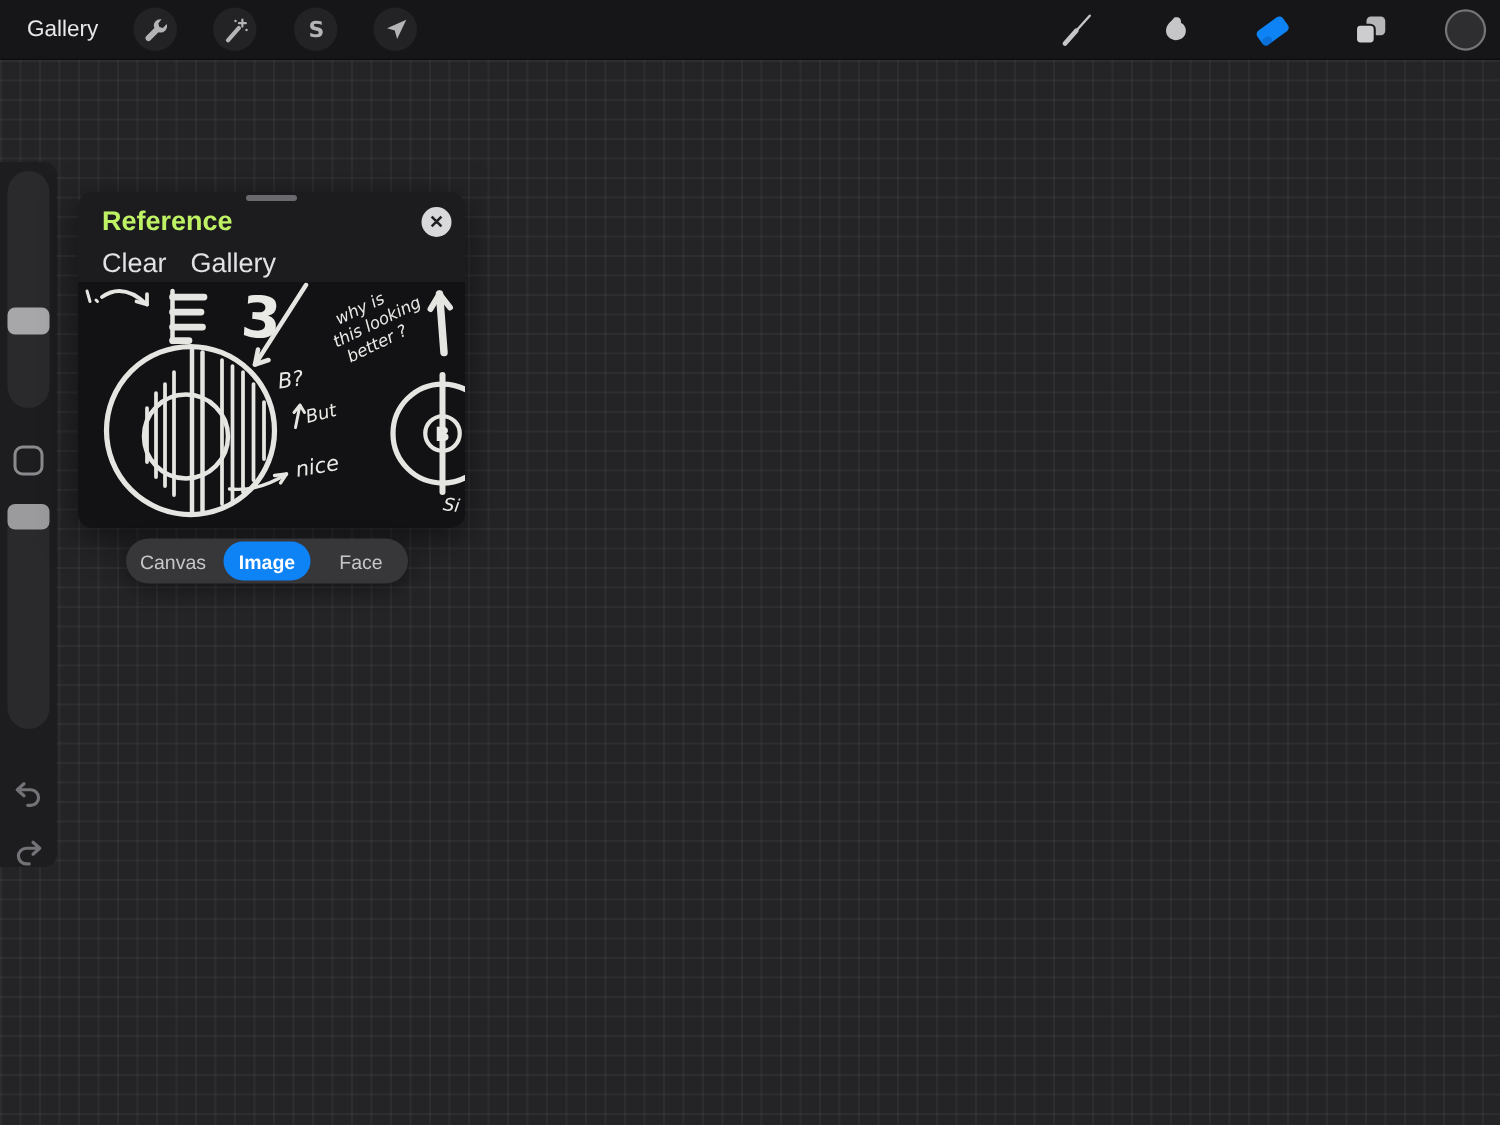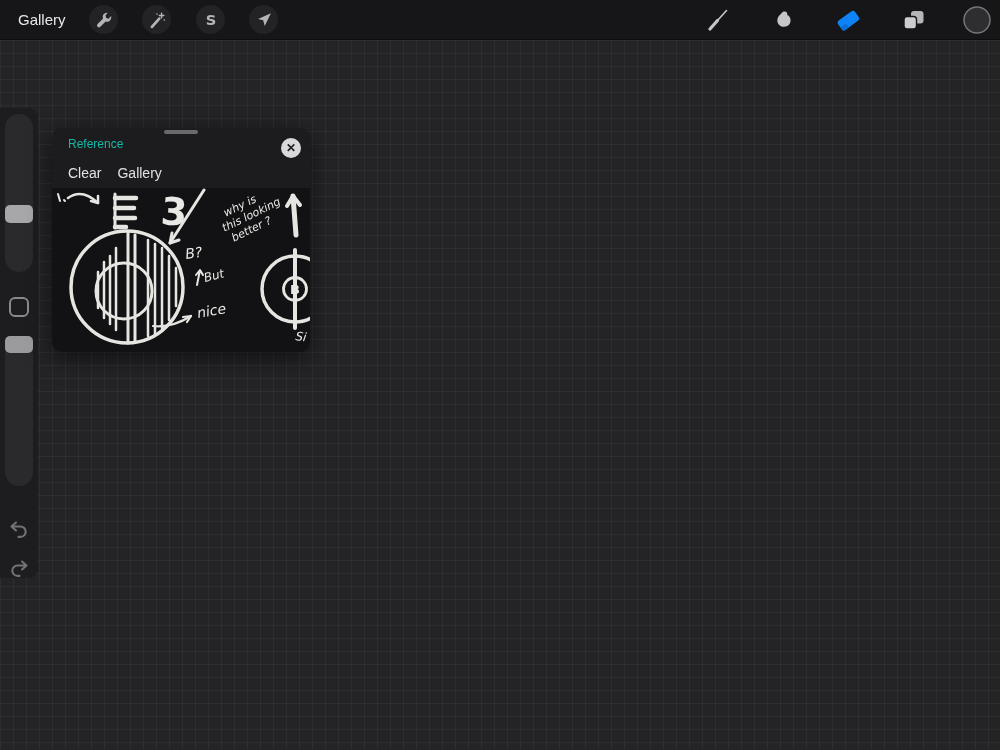--- a/index.html
+++ b/index.html
@@ -35,26 +35,26 @@
   .slider-handle { position:absolute; left:5px; width:28px; border-radius:5px; }
   .modify-btn { position:absolute; left:9px; top:189px; width:20px; height:20px;
                 border:2px solid #8a8a8e; border-radius:6px; background:transparent; }
   .history-btn { position:absolute; left:7px; width:24px; height:24px; }
 
   
   .ref-panel { position:absolute; left:52px; top:88px; width:258px; height:224px;
                background:#1c1c1f; border-radius:10px; box-shadow:0 6px 24px rgba(0,0,0,0.55); }
   .ref-drag { position:absolute; left:112px; top:2px; width:34px; height:4px;
               border-radius:2px; background:#6a6a6e; }
-  .ref-title { position:absolute; left:16px; top:9px; color:#14b8a6; font-size:12px; font-weight:normal; }
+  .ref-title { position:absolute; left:16px; top:9px; color:#bef264; font-size:18px; font-weight:bold; }
   .ref-close { position:absolute; right:9px; top:10px; width:20px; height:20px; border-radius:50%;
                background:#d9d9db; color:#202023; font-size:12px; font-weight:bold;
                display:flex; align-items:center; justify-content:center; line-height:1; }
   .ref-links { position:absolute; left:16px; top:37px; display:flex; gap:16px; }
-  .ref-link { color:#e2e2e4; font-size:14px; }
+  .ref-link { color:#e2e2e4; font-size:18px; }
   .ref-sketch { position:absolute; left:0; top:60px; width:258px; height:164px;
                 background:#121214; border-radius:0 0 10px 10px; overflow:hidden; }
 
   
   .tabbar { position:absolute; left:84px; top:319px; width:188px; height:30px;
             background:#37373a; border-radius:15px; display:flex; align-items:center;
             box-shadow:0 4px 14px rgba(0,0,0,0.4); }
   .tab { flex:1; height:26px; margin:2px; display:flex; align-items:center; justify-content:center;
          color:#c7c7c9; font-size:13px; border-radius:13px; white-space:nowrap; }
   .tab.active { background:#0d83f6; color:#ffffff; font-weight:bold; }
@@ -199,14 +199,19 @@
         </g>
         <text class="sketch-text" x="134" y="71" font-size="14" font-style="italic" transform="rotate(-8 134 71)">B?</text>
         <text class="sketch-text" x="153" y="94" font-size="12" font-style="italic" transform="rotate(-14 153 94)">But</text>
         <text class="sketch-text" x="146" y="130" font-size="14" font-style="italic" transform="rotate(-10 146 130)">nice</text>
         <text class="sketch-text" x="243" y="106" font-size="13" font-weight="bold" text-anchor="middle">B</text>
         <text class="sketch-text" x="243" y="152" font-size="12" font-style="italic" transform="rotate(8 243 152)">Si</text>
       </svg>
     </div>
   </div>
 
+  <div class="tabbar">
+    <div class="tab">Canvas</div>
+    <div class="tab active">Image</div>
+    <div class="tab">Face</div>
+  </div>
 
 </div>
 
 </body></html>

